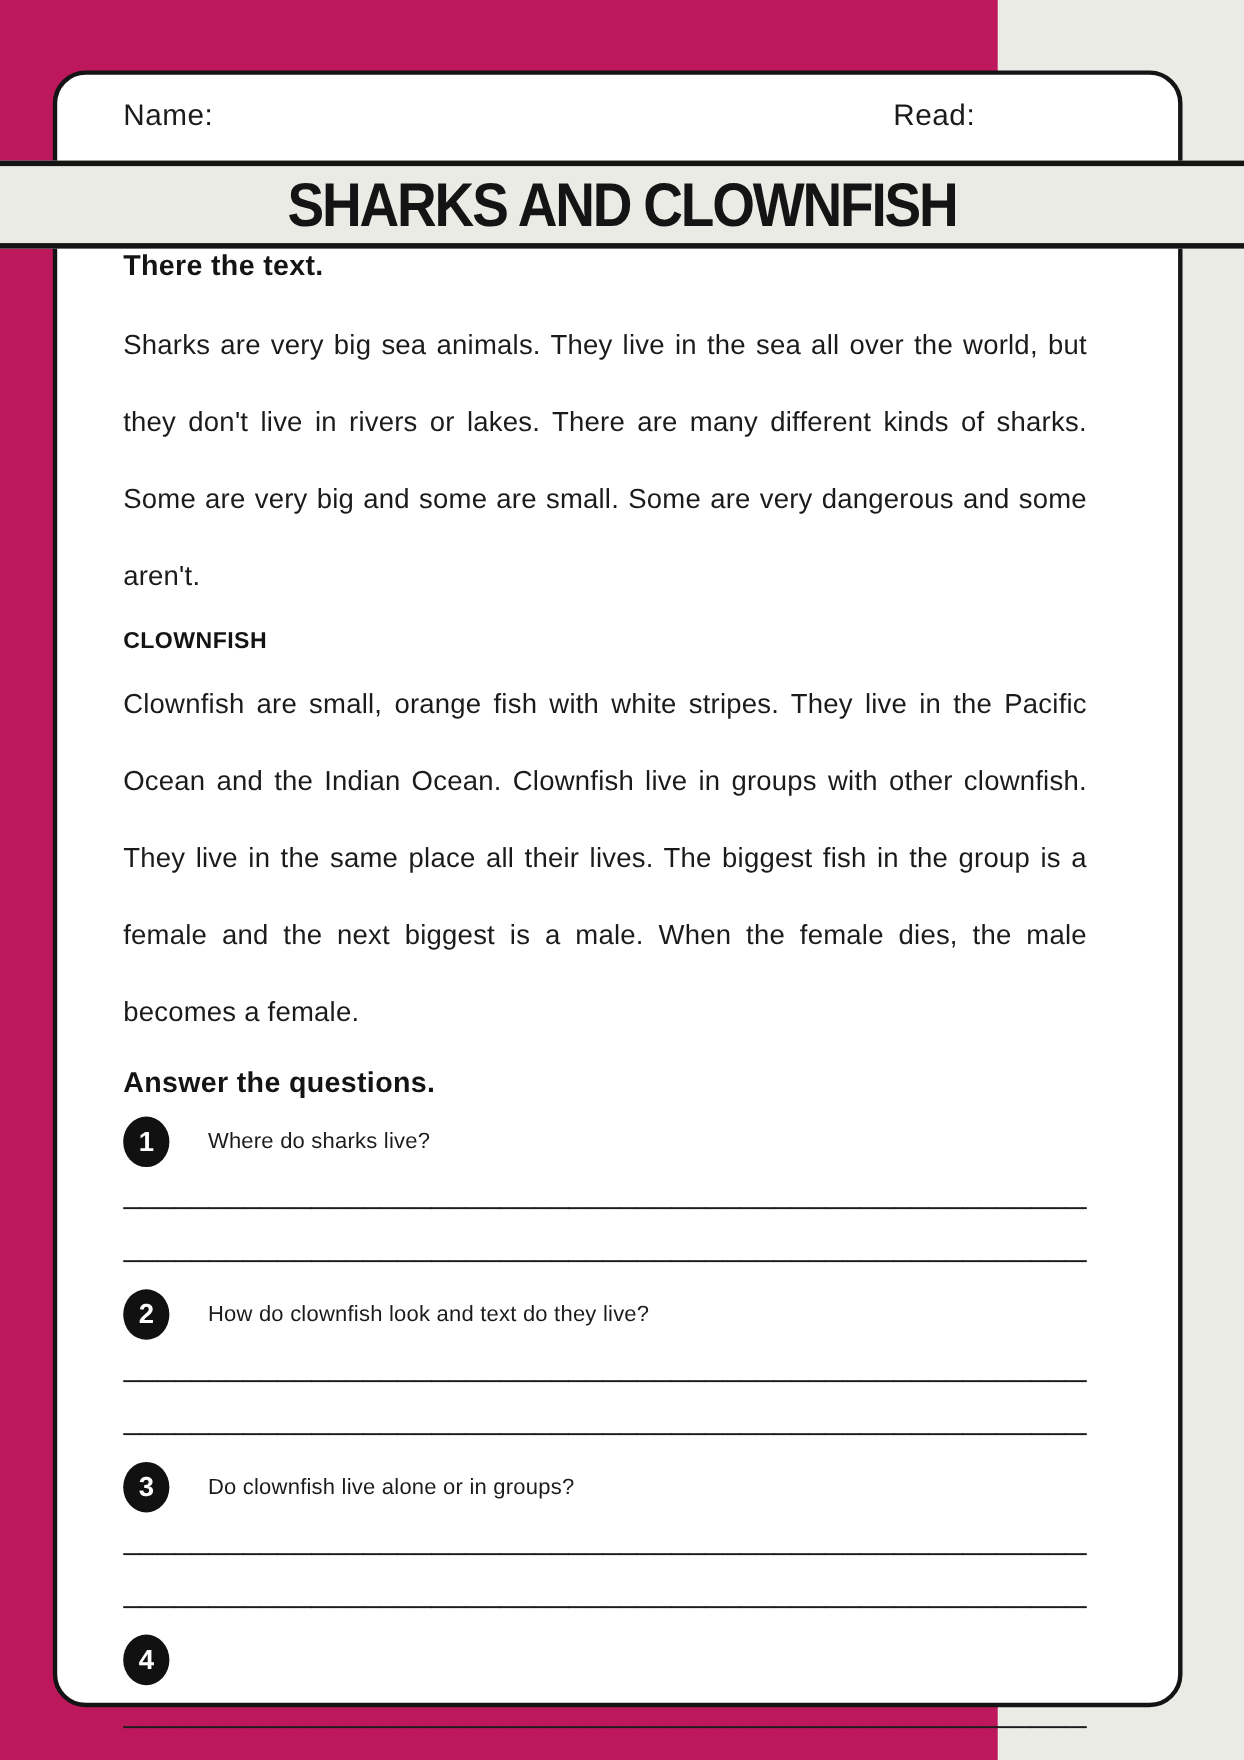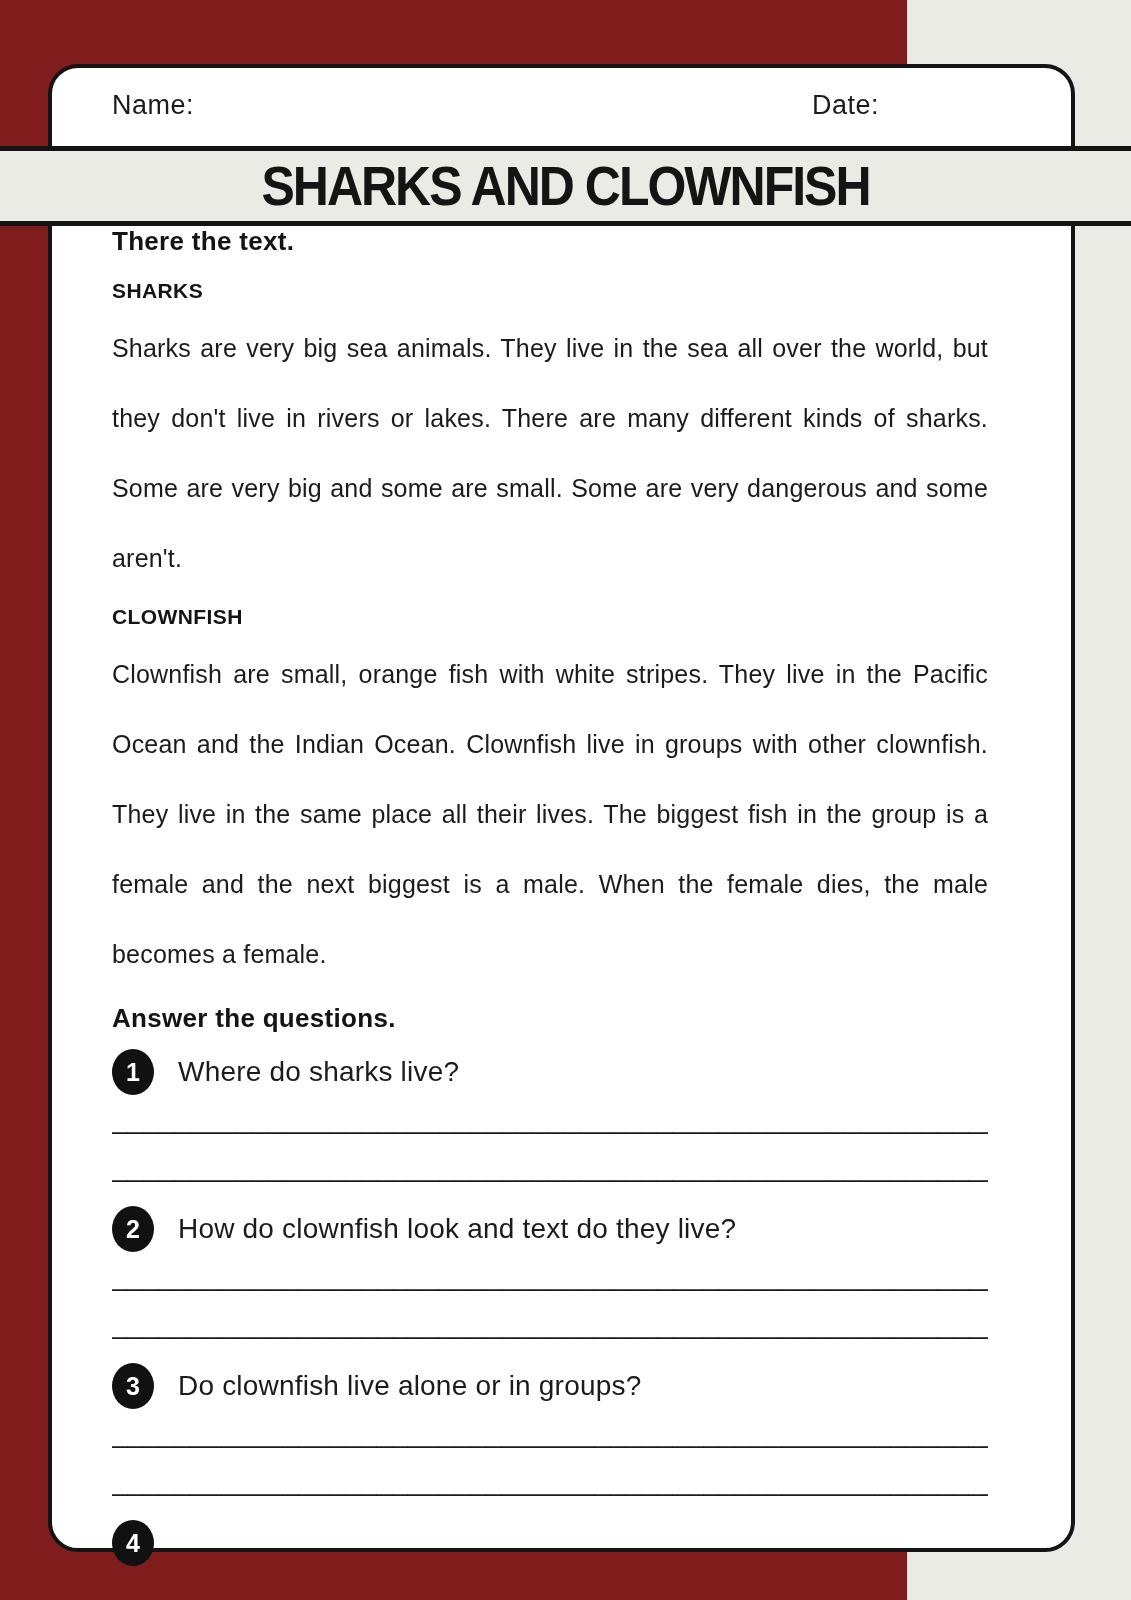--- a/index.html
+++ b/index.html
@@ -4,21 +4,21 @@
 <style>
   * { margin:0; padding:0; box-sizing:border-box; }
   html,body { width:1131px; height:1600px; }
   body {
     font-family:"Liberation Sans", sans-serif;
     background:#e9ebe4;
     color:#141414;
     position:relative;
     overflow:hidden;
   }
-  .page { position:absolute; inset:0; width:907px; height:1600px; background:#7f1d1d; }
+  .page { position:absolute; inset:0; width:907px; height:1600px; background:#be185d; }
 
   
   .name-box {
     position:absolute; left:48px; top:64px; width:1027px; height:100px;
     background:#ffffff; border:4px solid #141414; border-radius:30px 30px 0 0;
     z-index:1;
   }
   .name-box .field-label {
     position:absolute; top:22px; font-size:27px; color:#1b1b1b; letter-spacing:0.5px;
   }
@@ -59,44 +59,43 @@
   }
   .instr.answer { margin-top:14px; margin-bottom:10px; }
 
   .question { margin-top:15px; }
   .q-row { display:flex; align-items:center; height:46px; }
   .badge {
     width:42px; height:46px; border-radius:50%; background:#111111; color:#ffffff;
     display:flex; align-items:center; justify-content:center;
     font-size:25px; font-weight:bold; flex:0 0 auto;
   }
-  .q-text { font-size:28px; color:#1b1b1b; margin-left:24px; letter-spacing:0.2px; }
+  .q-text { font-size:20px; color:#1b1b1b; margin-left:35px; letter-spacing:0.2px; }
   .answer-line {
     font-size:28px; line-height:48px; height:48px; color:#1c1c1c;
     white-space:nowrap; overflow:hidden; width:876px; letter-spacing:0;
   }
 </style>
 </head>
 <body>
 
 <div class="page">
 
   <div class="name-box">
     <span class="field-label label-name">Name:</span>
     <span class="write-area name"></span>
-    <span class="field-label label-date">Date:</span>
+    <span class="field-label label-date">Read:</span>
     <span class="write-area date"></span>
   </div>
 
   <div class="content-box">
     <div class="content">
 
       <p class="instr">There the text.</p>
 
-      <h3 class="passage-heading">SHARKS</h3>
       <p class="passage">Sharks are very big sea animals. They live in the sea all over the world, but they don't live in rivers or lakes. There are many different kinds of sharks. Some are very big and some are small. Some are very dangerous and some aren't.</p>
 
       <h3 class="passage-heading">CLOWNFISH</h3>
       <p class="passage">Clownfish are small, orange fish with white stripes. They live in the Pacific Ocean and the Indian Ocean. Clownfish live in groups with other clownfish. They live in the same place all their lives. The biggest fish in the group is a female and the next biggest is a male. When the female dies, the male becomes a female.</p>
 
       <p class="instr answer">Answer the questions.</p>
 
       <div class="question">
         <div class="q-row">
           <div class="badge">

